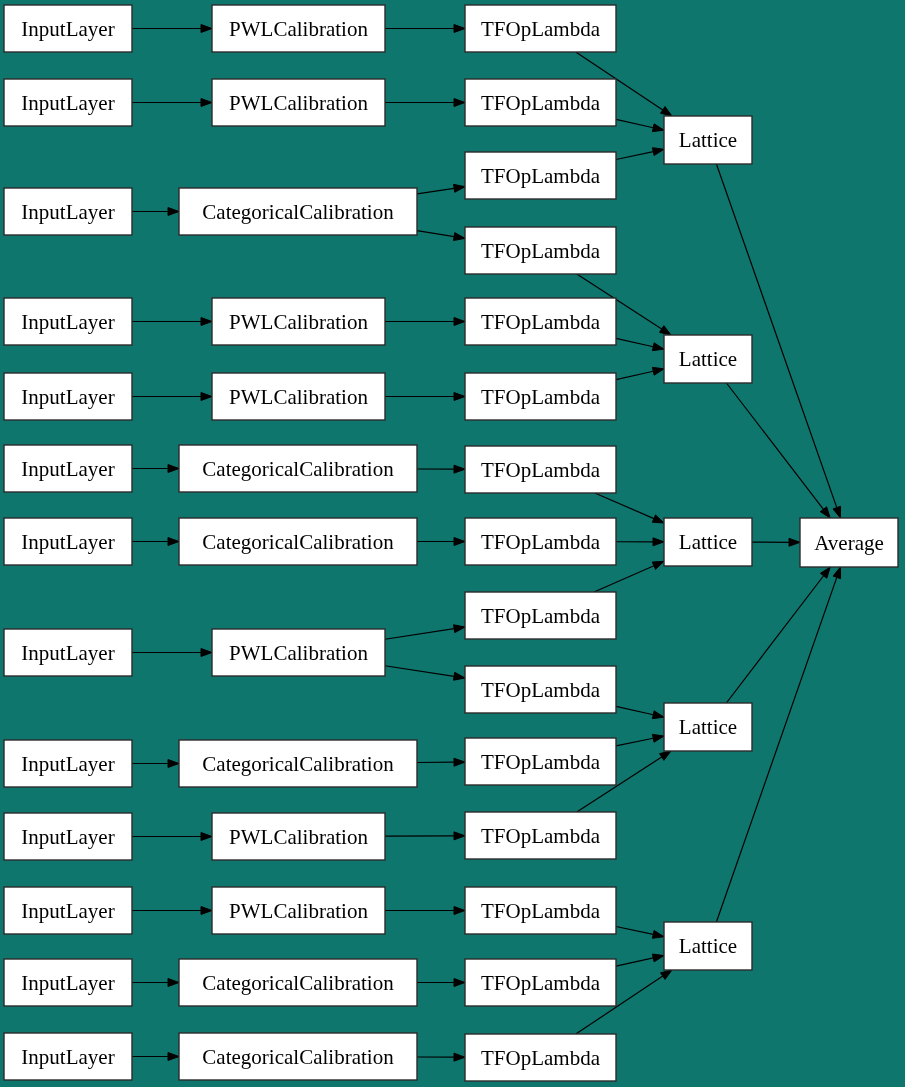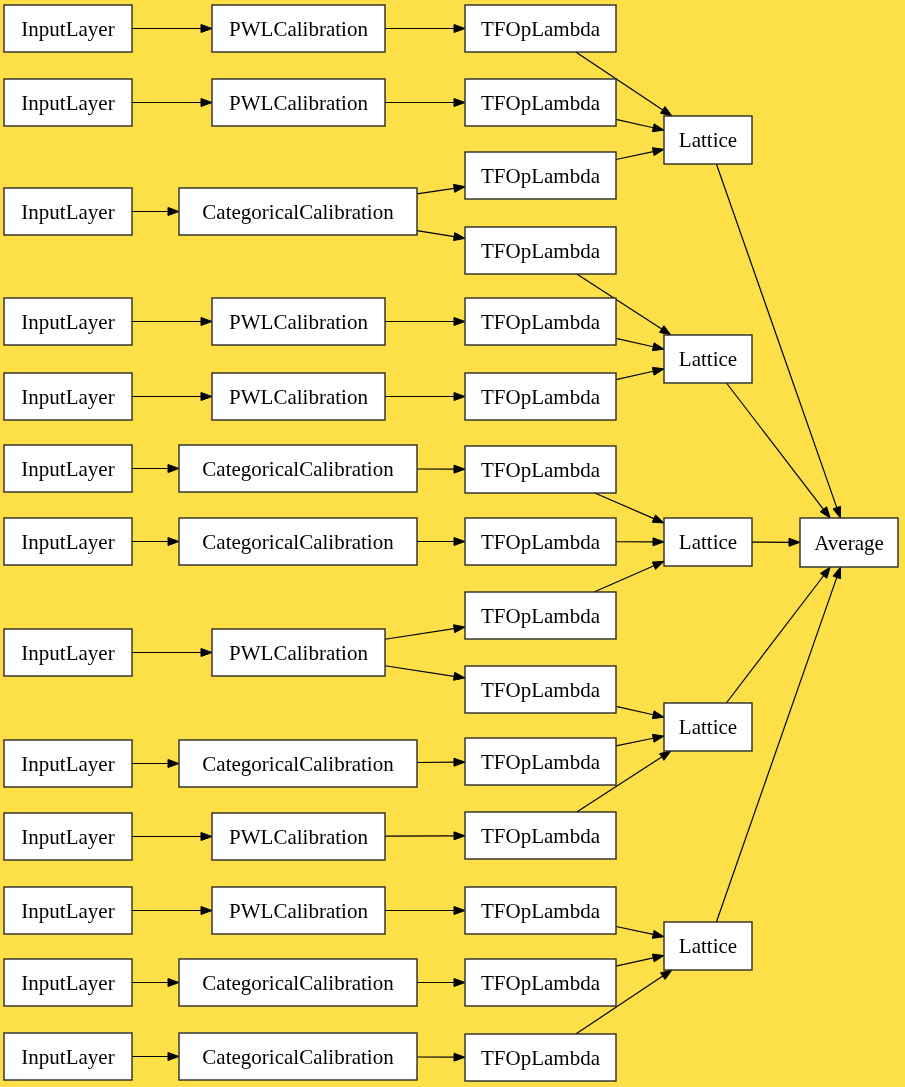--- a/index.html
+++ b/index.html
@@ -1,20 +1,20 @@
 <!DOCTYPE html>
 <html><head>
 <meta charset="utf-8">
 <style>
   html, body { margin: 0; padding: 0; background: #ffffff; }
   #stage {
     position: relative;
     width: 905px;
     height: 1087px;
-    background: #fde047;
+    background: #0f766e;
     font-family: "Liberation Serif", "DejaVu Serif", serif;
   }
   svg { display: block; }
   .node rect {
     fill: #ffffff;
     stroke: #2b2b2b;
     stroke-width: 1.4;
   }
   .node text {
     fill: #000000;

